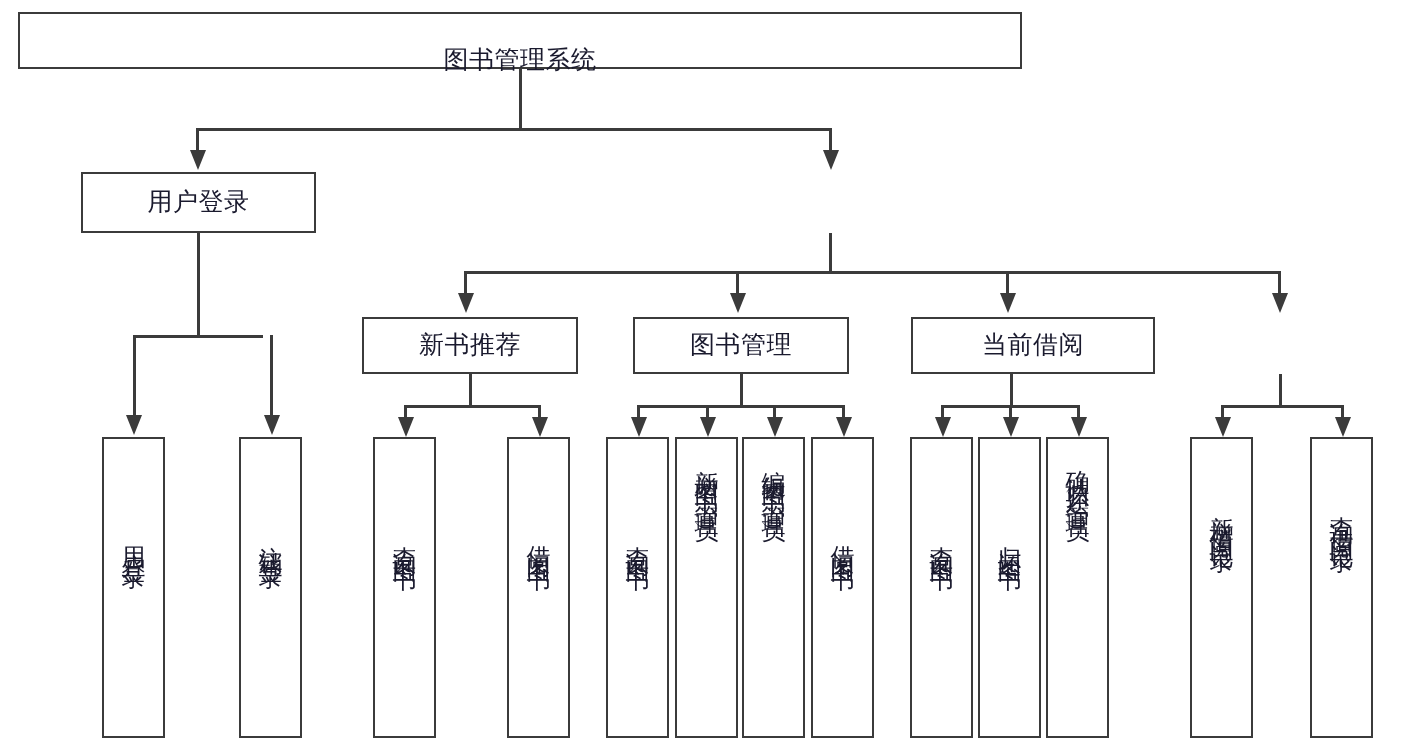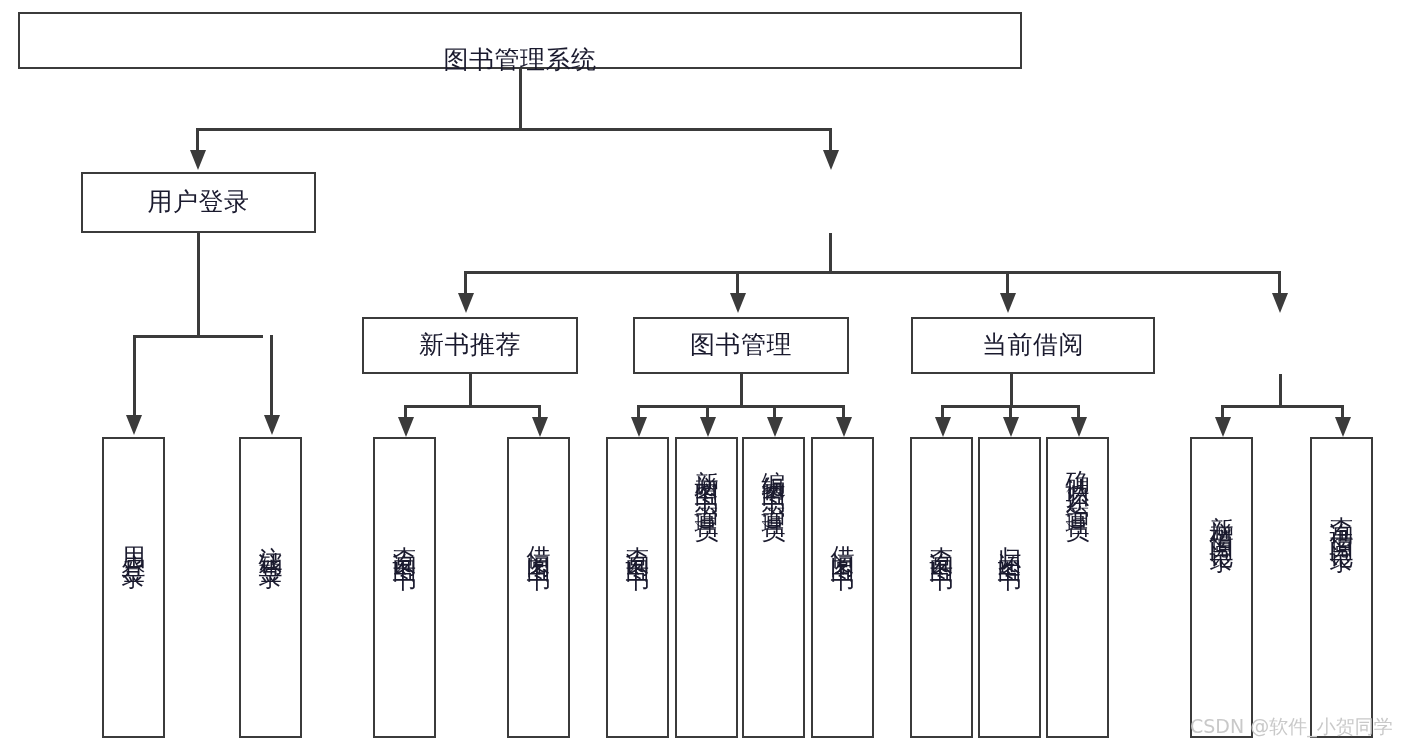--- a/index.html
+++ b/index.html
@@ -208,15 +208,14 @@
     <span class="node-label">确认归还（管理员）</span>
   </div>
 
   <div class="node vert mid" style="left:1190px; top:437px; width:63px; height:301px;">
     <span class="node-label">新增借阅记录</span>
   </div>
   <div class="node vert mid" style="left:1310px; top:437px; width:63px; height:301px;">
     <span class="node-label">查询借阅记录</span>
   </div>
 
-  <div class="watermark" style="left:1190px; top:714px;">CSDN @软件_小贺同学</div>
 
 </div>
 
 </body></html>

